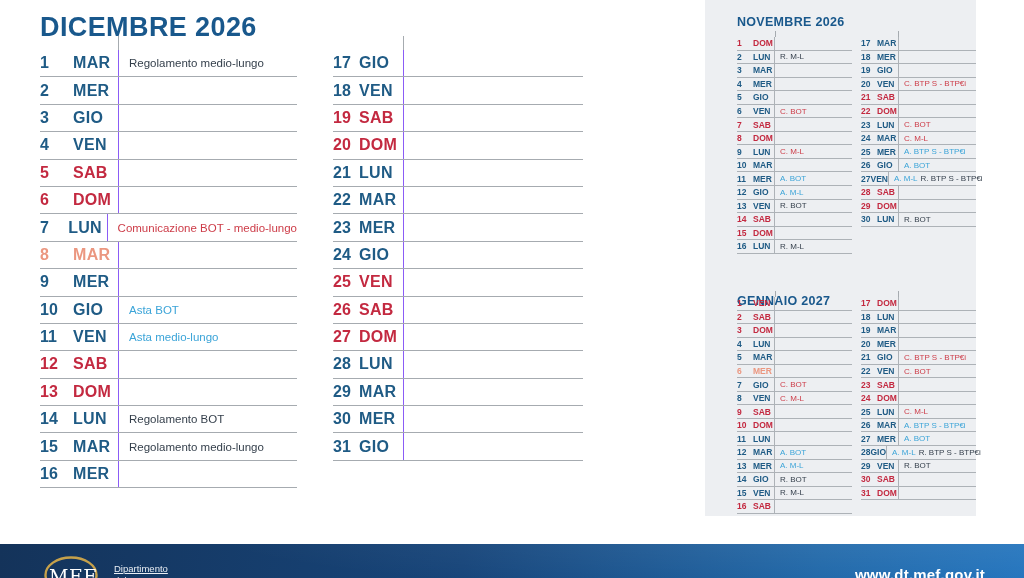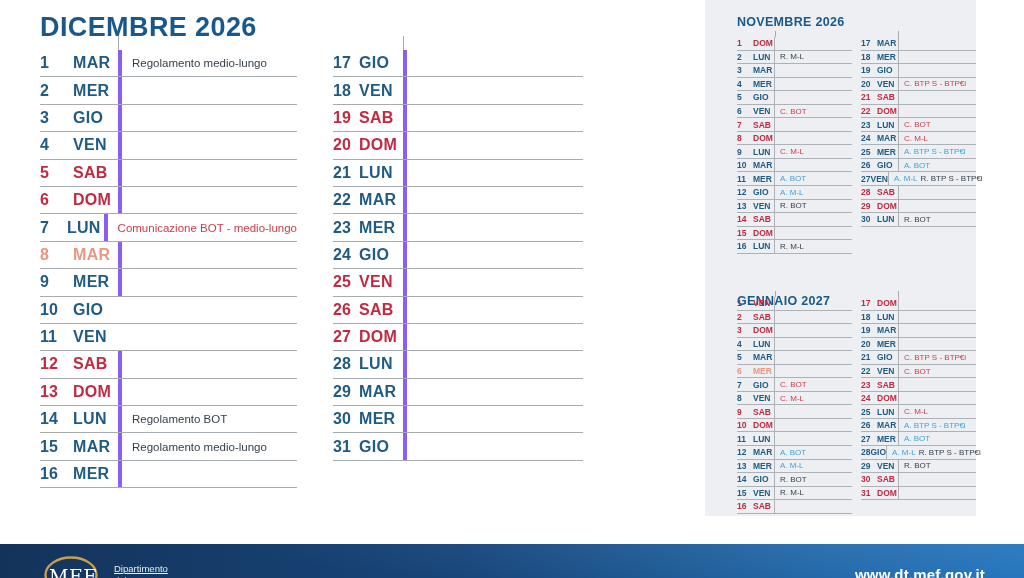--- a/index.html
+++ b/index.html
@@ -12,21 +12,21 @@
   .page-title { position:absolute; left:40px; top:12px; font-size:27px; font-weight:bold;
                 color:#19588c; letter-spacing:.4px; }
   .big-col { position:absolute; top:50px; width:257px; }
   .big-col.first  { left:40px; }
   .big-col.second { left:333px; width:250px; }
   .big-row { display:flex; align-items:center; height:27.4px; border-bottom:1px solid #a6abb0; }
   .big-num { width:33px; font-size:16px; font-weight:bold; }
   .second .big-num { width:26px; }
   .big-day { width:45px; font-size:16px; font-weight:bold; letter-spacing:.3px; }
   .second .big-day { width:44px; }
-  .big-note { flex:1; align-self:stretch; border-left:4px solid #8b5cf6; padding-left:10px;
+  .big-note { flex:1; align-self:stretch; border-left:1px solid #8b5cf6; padding-left:10px;
               display:flex; align-items:center; gap:4px; font-size:11.5px; white-space:nowrap; }
   .vtick { position:absolute; width:1px; background:#a6abb0; }
 
   
   .side { position:absolute; left:705px; top:0; width:271px; height:516px; background:#edeff2; }
   .mini-title { position:absolute; left:32px; font-size:12.5px; font-weight:bold; color:#19588c;
                 letter-spacing:.3px; }
   .mini-col { position:absolute; width:115px; }
   .mini-row { display:flex; align-items:center; height:13.56px; border-bottom:1px solid #adb2b7; }
   .mini-num { width:16px; font-size:8.5px; font-weight:bold; }
@@ -112,24 +112,30 @@
           <span class="big-note"></span>
         </div>
         <div class="big-row">
           <span class="big-num c-blue">9</span>
           <span class="big-day c-blue">MER</span>
           <span class="big-note"></span>
         </div>
         <div class="big-row">
           <span class="big-num c-blue">10</span>
           <span class="big-day c-blue">GIO</span>
+          <span class="big-note">
+            <span class="s-lightblue">Asta BOT</span>
+          </span>
         </div>
         <div class="big-row">
           <span class="big-num c-blue">11</span>
           <span class="big-day c-blue">VEN</span>
+          <span class="big-note">
+            <span class="s-lightblue">Asta medio-lungo</span>
+          </span>
         </div>
         <div class="big-row">
           <span class="big-num c-red">12</span>
           <span class="big-day c-red">SAB</span>
           <span class="big-note"></span>
         </div>
         <div class="big-row">
           <span class="big-num c-red">13</span>
           <span class="big-day c-red">DOM</span>
           <span class="big-note"></span>

